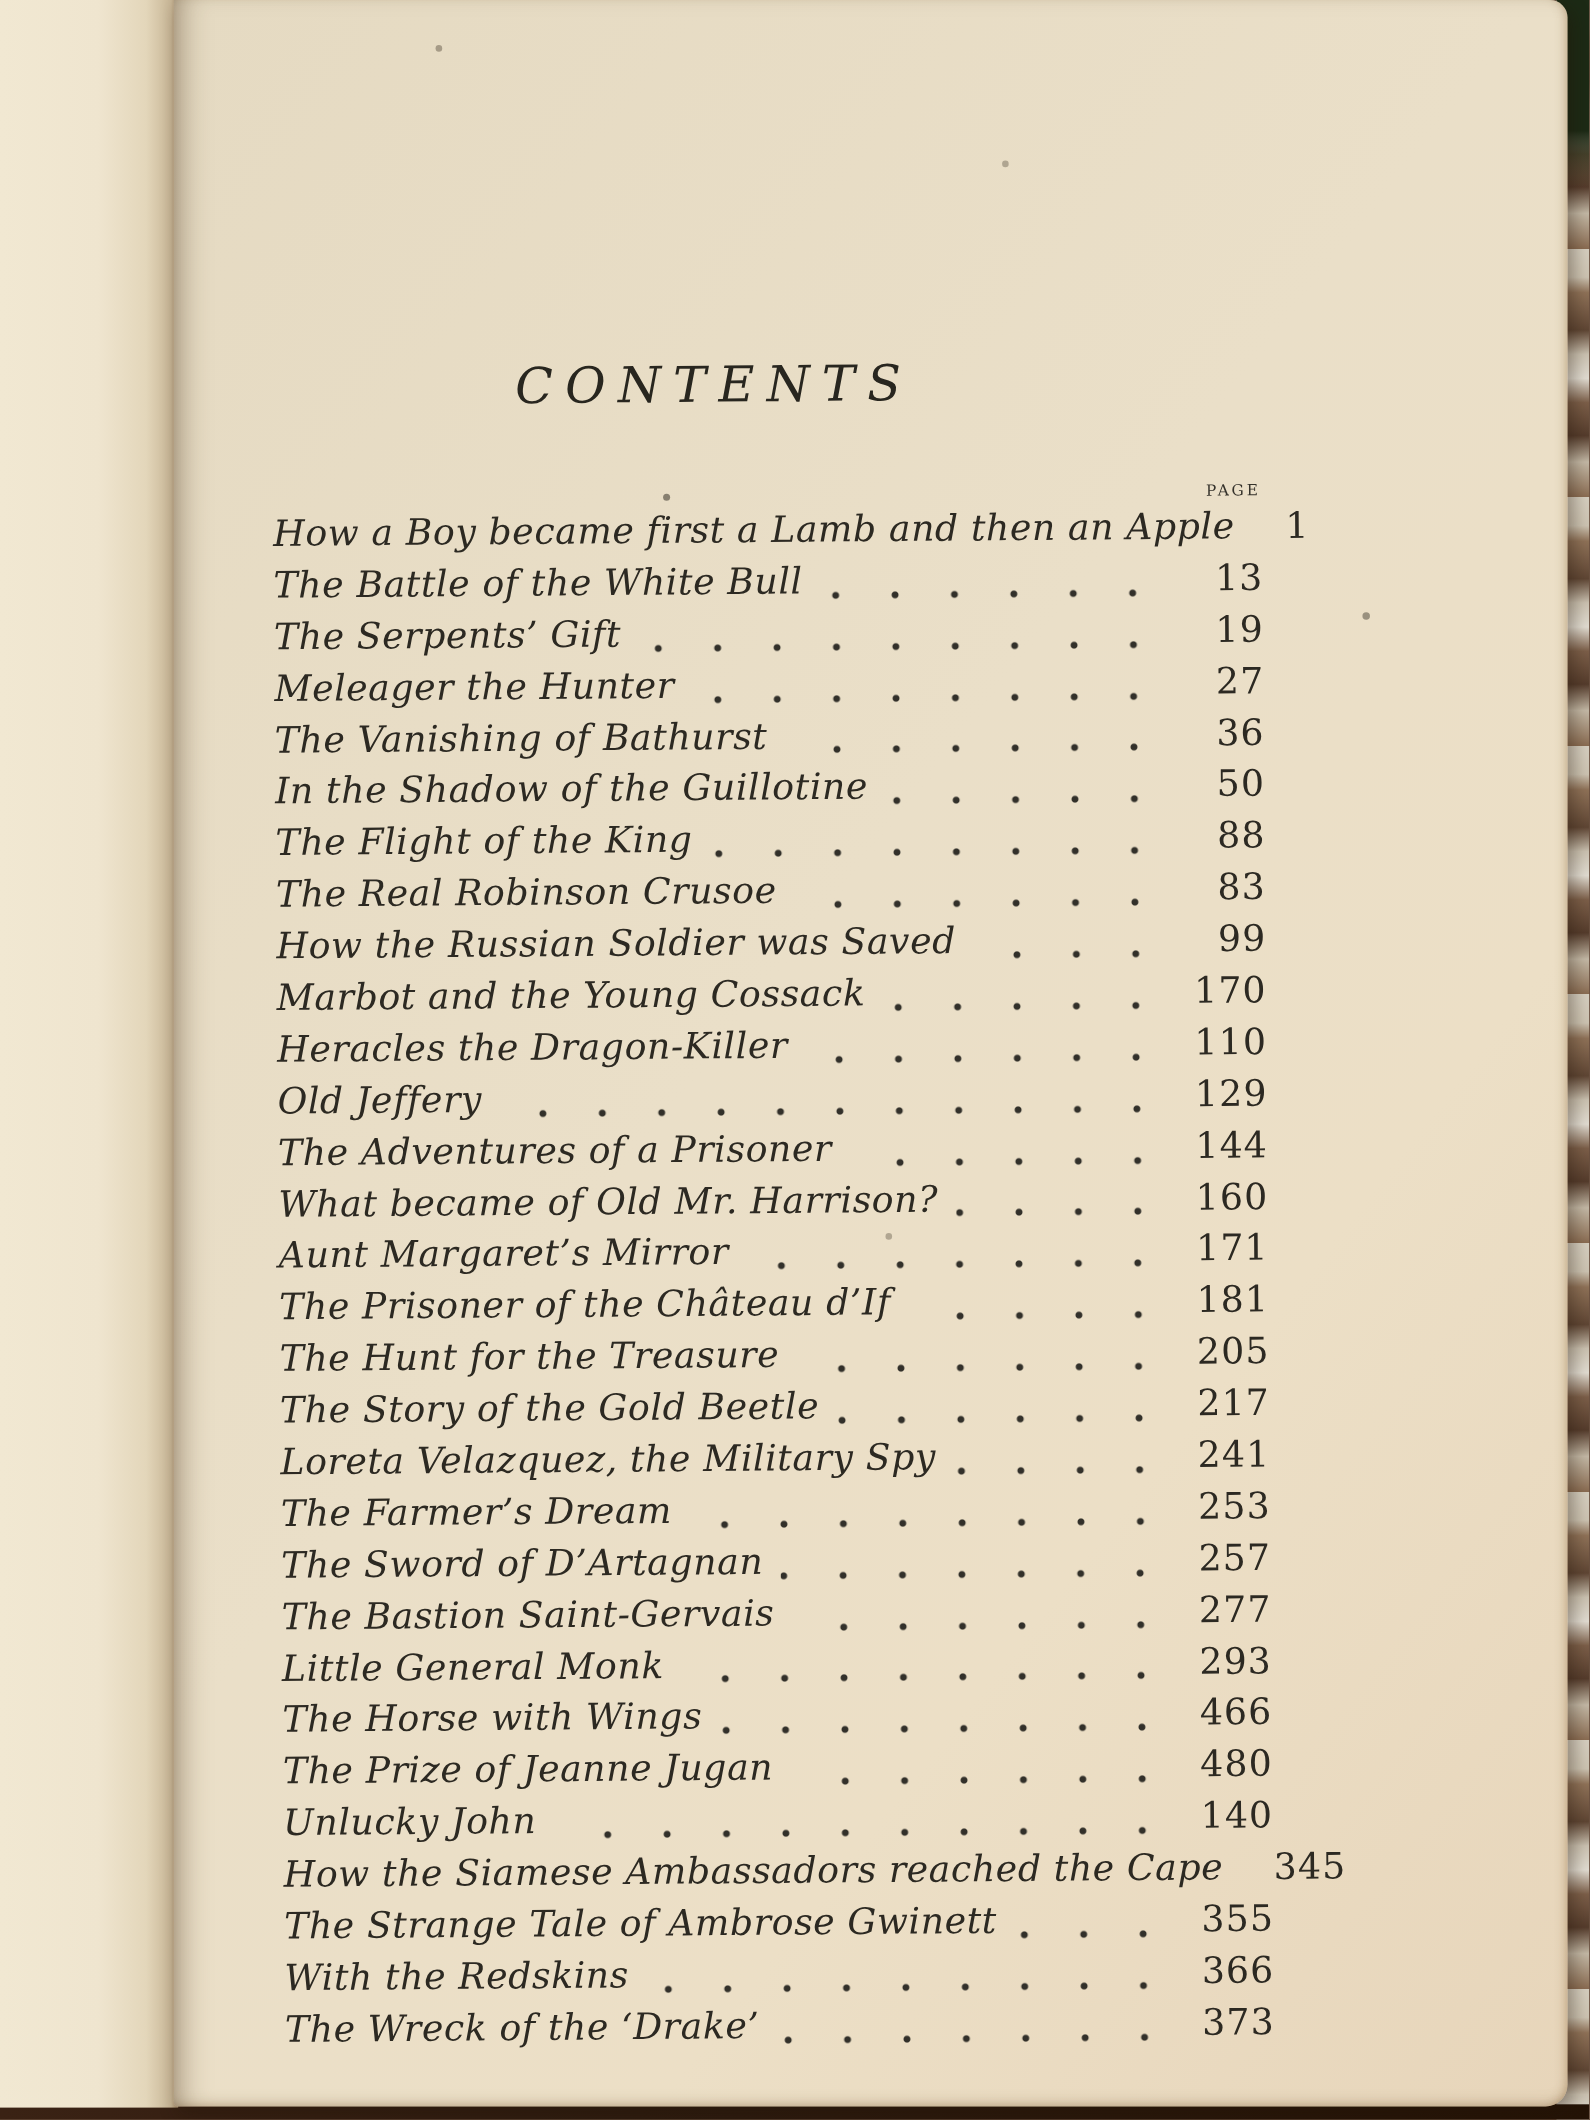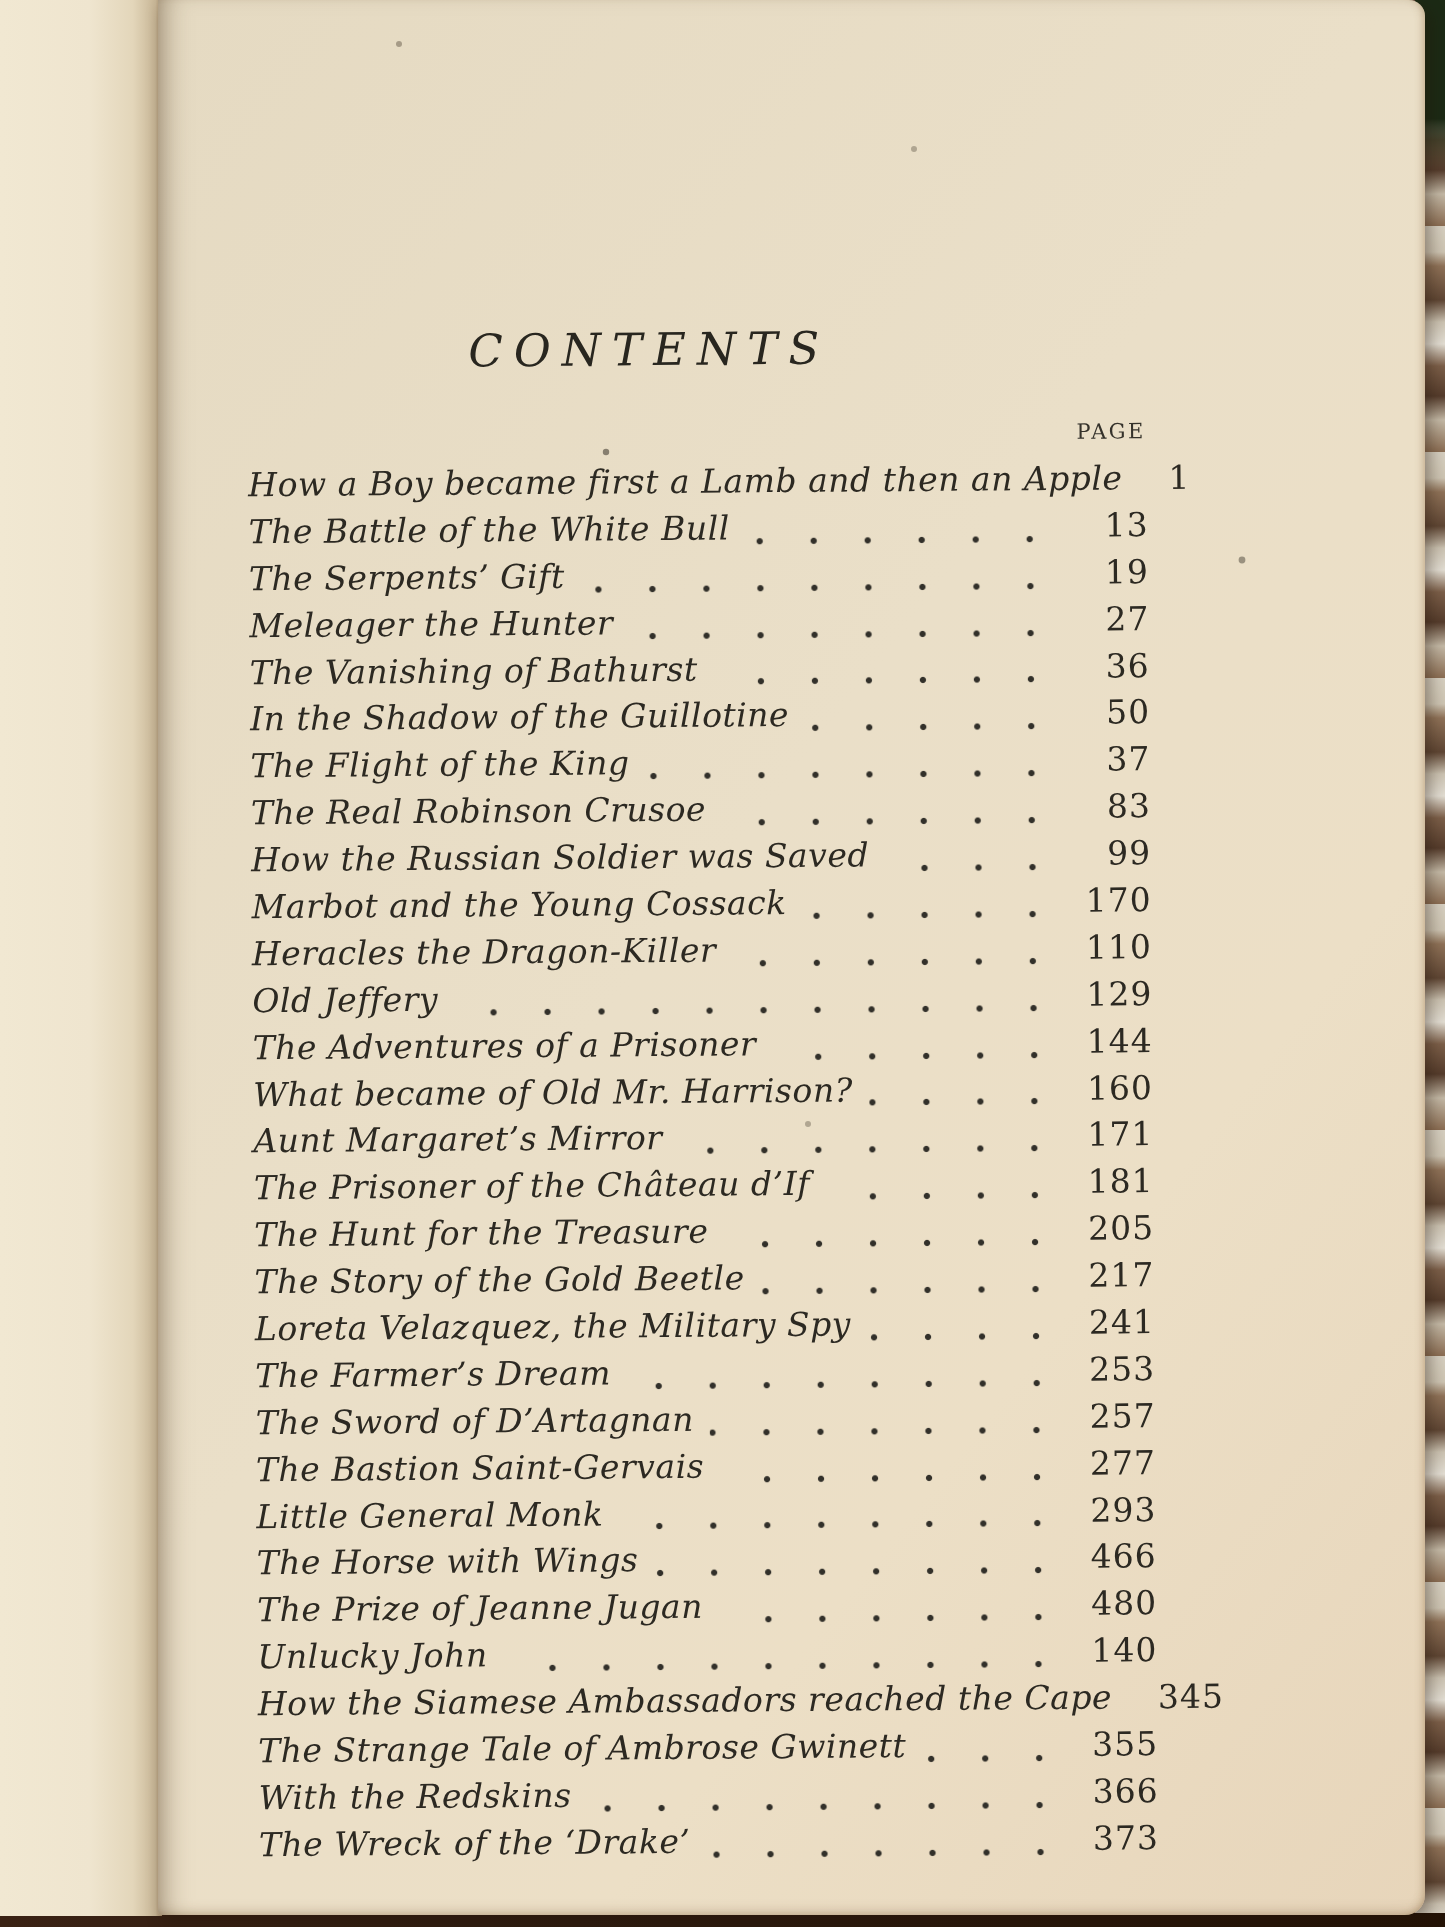--- a/index.html
+++ b/index.html
@@ -58,22 +58,22 @@
     position:absolute;left:94px;top:0;width:900px;
   }
   .contents-title{
     position:absolute;top:322px;left:0;width:100%;
     transform:translateX(-48px);
     text-align:center;
     font-style:italic;font-size:45px;letter-spacing:11px;
     color:#28261f;
   }
   .page-label{
-    position:absolute;top:422px;right:2px;
-    font-size:21px;letter-spacing:2.5px;
+    position:absolute;top:441px;right:2px;
+    font-size:14px;letter-spacing:2.5px;
     color:#35322b;
   }
   .toc{
     position:absolute;top:461px;left:0;width:100%;
   }
   .toc-row{
     display:flex;align-items:baseline;
     height:46.9px;
     font-size:33px;
     white-space:nowrap;
@@ -158,21 +158,21 @@
 
   <div class="toc-row">
     <span class="toc-title">In the Shadow of the Guillotine</span>
     <span class="leader"></span>
     <span class="toc-page">50</span>
   </div>
 
   <div class="toc-row">
     <span class="toc-title">The Flight of the King</span>
     <span class="leader"></span>
-    <span class="toc-page">37</span>
+    <span class="toc-page">88</span>
   </div>
 
   <div class="toc-row">
     <span class="toc-title">The Real Robinson Crusoe</span>
     <span class="leader"></span>
     <span class="toc-page">83</span>
   </div>
 
   <div class="toc-row">
     <span class="toc-title">How the Russian Soldier was Saved</span>

